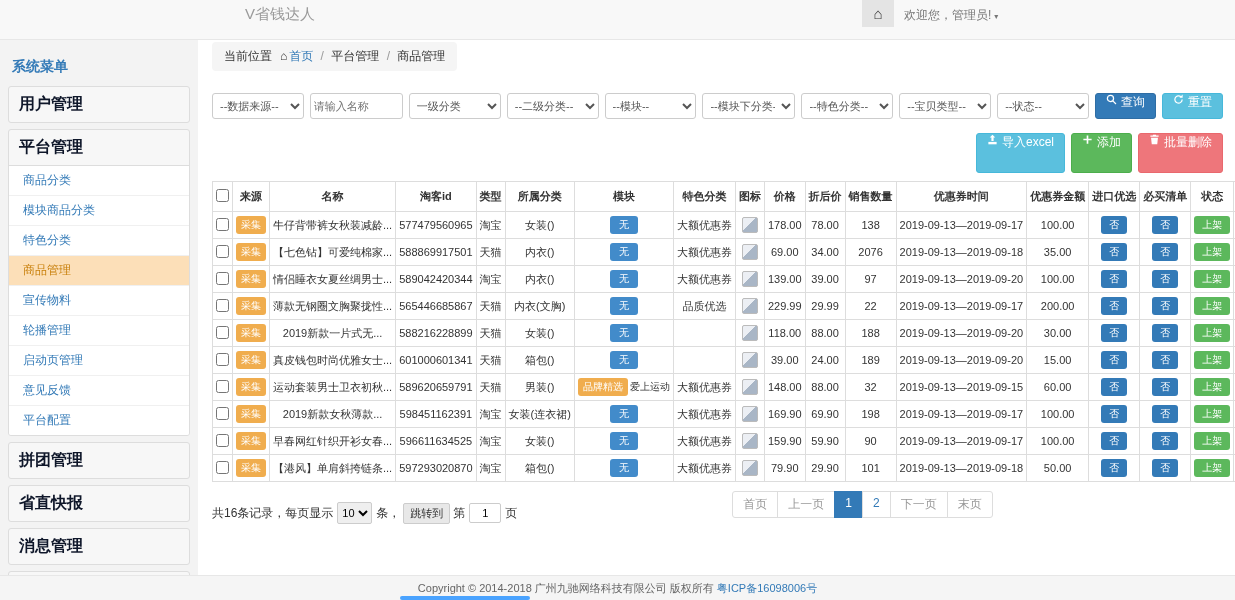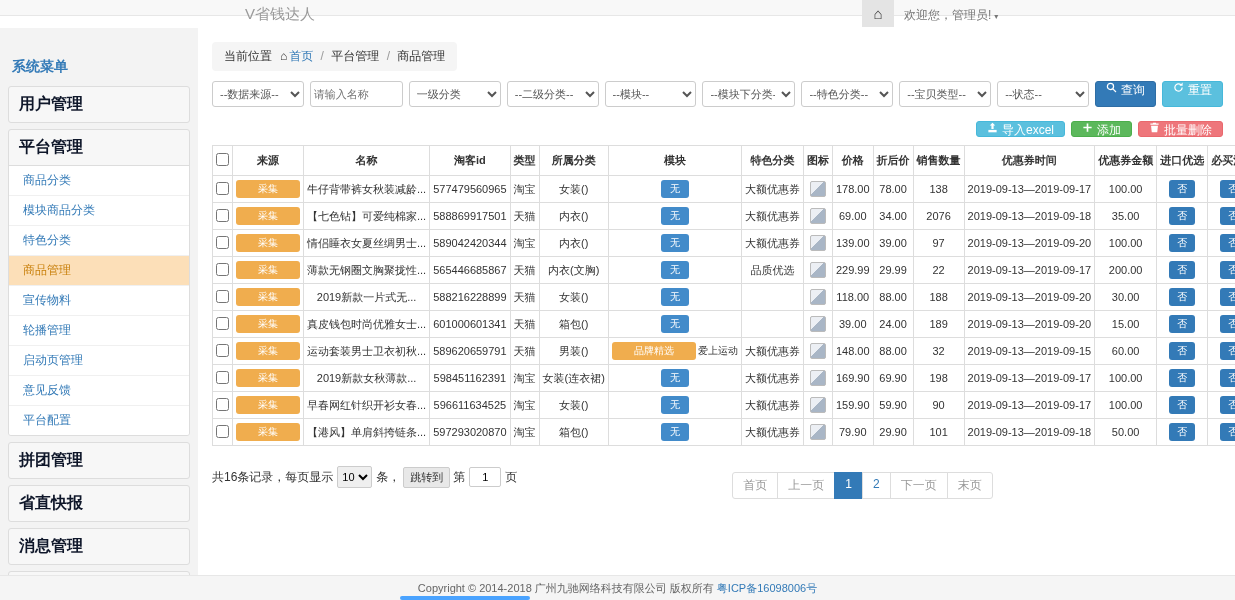--- a/index.html
+++ b/index.html
@@ -1,62 +1,62 @@
 <!DOCTYPE html>
 <html><head>
 <meta charset="utf-8">
 <style>
 *{box-sizing:border-box;margin:0;padding:0}
 html,body{width:1235px;height:600px;overflow:hidden;font-family:"Liberation Sans","DejaVu Sans",sans-serif;background:#fff;position:relative;font-size:12px}
 
-.navbar{position:absolute;top:0;left:0;right:0;height:16px;background:#f8f8f8;border-bottom:1px solid #e7e7e7;z-index:3}
+.navbar{position:absolute;top:0;left:0;right:0;height:40px;background:#f8f8f8;border-bottom:1px solid #e7e7e7;z-index:3}
 .brand{position:absolute;left:245px;top:5px;font-size:15px;color:#9a9a9a;white-space:nowrap}
 .home-btn{position:absolute;left:862px;top:0;width:32px;height:27px;background:#e4e4e4;display:flex;align-items:center;justify-content:center;font-size:15px;color:#333;cursor:pointer;font-weight:bold}
 .welcome{position:absolute;left:904px;top:7px;font-size:12px;color:#777;cursor:pointer;white-space:nowrap}
 .caret{font-size:8px;margin-left:3px;color:#777}
 
 .sidebar{position:absolute;left:0;top:28px;width:198px;bottom:25px;background:#f3f3f3;padding:6px 8px;overflow:hidden}
 .side-title{color:#337ab7;font-size:14px;font-weight:bold;margin:24px 4px 10px}
 .side-panel{border:1px solid #ddd;border-radius:3px;background:#f7f7f7;margin-bottom:6px;overflow:hidden}
 .side-header{padding:7px 10px;font-size:16px;font-weight:bold;color:#0f172a;cursor:pointer;min-height:27px}
 .side-sub{background:#fff;border-top:1px solid #ddd}
 .side-link{padding:6px 14px;font-size:12px;color:#337ab7;border-bottom:1px solid #f0f0f0;cursor:pointer;white-space:nowrap}
 .side-link:last-child{border-bottom:none}
 .side-link.active{background:#fcdfb8;color:#c87f0a}
 
 .main{position:absolute;left:198px;top:28px;right:0;bottom:25px;background:#fff;padding:14px 12px 0 14px;overflow:hidden}
 .breadcrumb{display:inline-block;background:#f5f5f5;border-radius:4px;padding:6px 12px;font-size:12px;color:#333}
 .bc-home{color:#337ab7;cursor:pointer;text-decoration:none}
 .home-glyph{font-weight:bold;margin:0 2px 0 8px;color:#333}
 .bc-sep{color:#999;margin:0 4px}
-.filter-row{margin-top:10px;display:flex;align-items:center;gap:6px;flex-wrap:nowrap}
+.filter-row{margin-top:22px;display:flex;align-items:center;gap:6px;flex-wrap:nowrap}
 #filter-controls{display:contents}
 .filter-ctl{height:26px;border:1px solid #ccc;border-radius:3px;font-size:11px;color:#555;background:#fff;padding:2px 3px;width:93px;font-family:inherit}
 .btn{height:26px;border:1px solid transparent;border-radius:3px;color:#fff;font-size:12px;display:inline-flex;align-items:flex-start;gap:4px;padding:0 10px;cursor:pointer;font-family:inherit;white-space:nowrap}
 .btn svg{display:block}
 .btn-primary{background:#337ab7;border-color:#2e6da4}
 .btn-info{background:#5bc0de;border-color:#46b8da}
 .btn-success{background:#5cb85c;border-color:#4cae4c}
 .btn-danger{background:#ee767b;border-color:#e9686d}
 .toolbar{margin-top:14px;display:flex;justify-content:flex-end;gap:6px}
-.toolbar .btn{height:16px}
+.toolbar .btn{height:40px}
 
 table{margin-top:8px;width:100%;border-collapse:collapse;font-size:11px}
 th,td{border:1px solid #ddd;padding:4px 3px;text-align:center;color:#333;white-space:nowrap;vertical-align:middle}
 th{font-weight:bold;padding:7px 3px;background:#fff}
 .th-op{color:#337ab7}
-.badge-orange{background:#f0ad4e;color:#fff;border-radius:3px;padding:2px 22px;font-size:10px;display:inline-block;cursor:pointer}
+.badge-orange{background:#f0ad4e;color:#fff;border-radius:3px;padding:2px 5px;font-size:10px;display:inline-block;cursor:pointer}
 .badge-blue{background:#428bca;color:#fff;border-radius:3px;padding:2px 9px;font-size:10px;display:inline-block;cursor:pointer}
 .module-extra{margin-left:2px;font-size:10px;color:#333}
 .thumb{width:16px;height:16px;border:1px solid #bbb;border-radius:2px;background:linear-gradient(135deg,#eceff4 0 45%,#a9b6c6 45% 100%);display:inline-block;vertical-align:middle}
 .pill{display:inline-block;border-radius:3px;padding:2px 8px;color:#fff;font-size:10px;cursor:pointer}
 .pill-blue{background:#337ab7}
 .pill-green{background:#5cb85c}
 
-.page-row{margin-top:9px;display:flex;align-items:flex-end;font-size:12px;color:#333}
+.page-row{margin-top:9px;display:flex;align-items:flex-start;font-size:12px;color:#333}
 .page-info{display:flex;align-items:center;white-space:nowrap}
 .size-select{height:22px;border:1px solid #ccc;border-radius:2px;font-size:11px;font-family:inherit;margin:11px 4px}
 .jump-chip{background:#e8e8e8;border:1px solid #ccc;border-radius:2px;padding:2px 6px;font-size:11px;cursor:pointer;margin:0 3px;color:#333}
 .jump-input{width:32px;height:20px;border:1px solid #ccc;border-radius:2px;font-size:11px;text-align:center;margin:0 4px;font-family:inherit}
 .pager{display:flex;margin-left:215px}
 .page-btn{border:1px solid #ddd;background:#fff;color:#337ab7;padding:4px 10px;font-size:12px;cursor:pointer;margin-left:-1px}
 .page-btn:first-child{border-radius:3px 0 0 3px;margin-left:0}
 .page-btn:last-child{border-radius:0 3px 3px 0}
 .page-btn.muted{color:#999}
 .page-btn.active{background:#337ab7;border-color:#337ab7;color:#fff}

